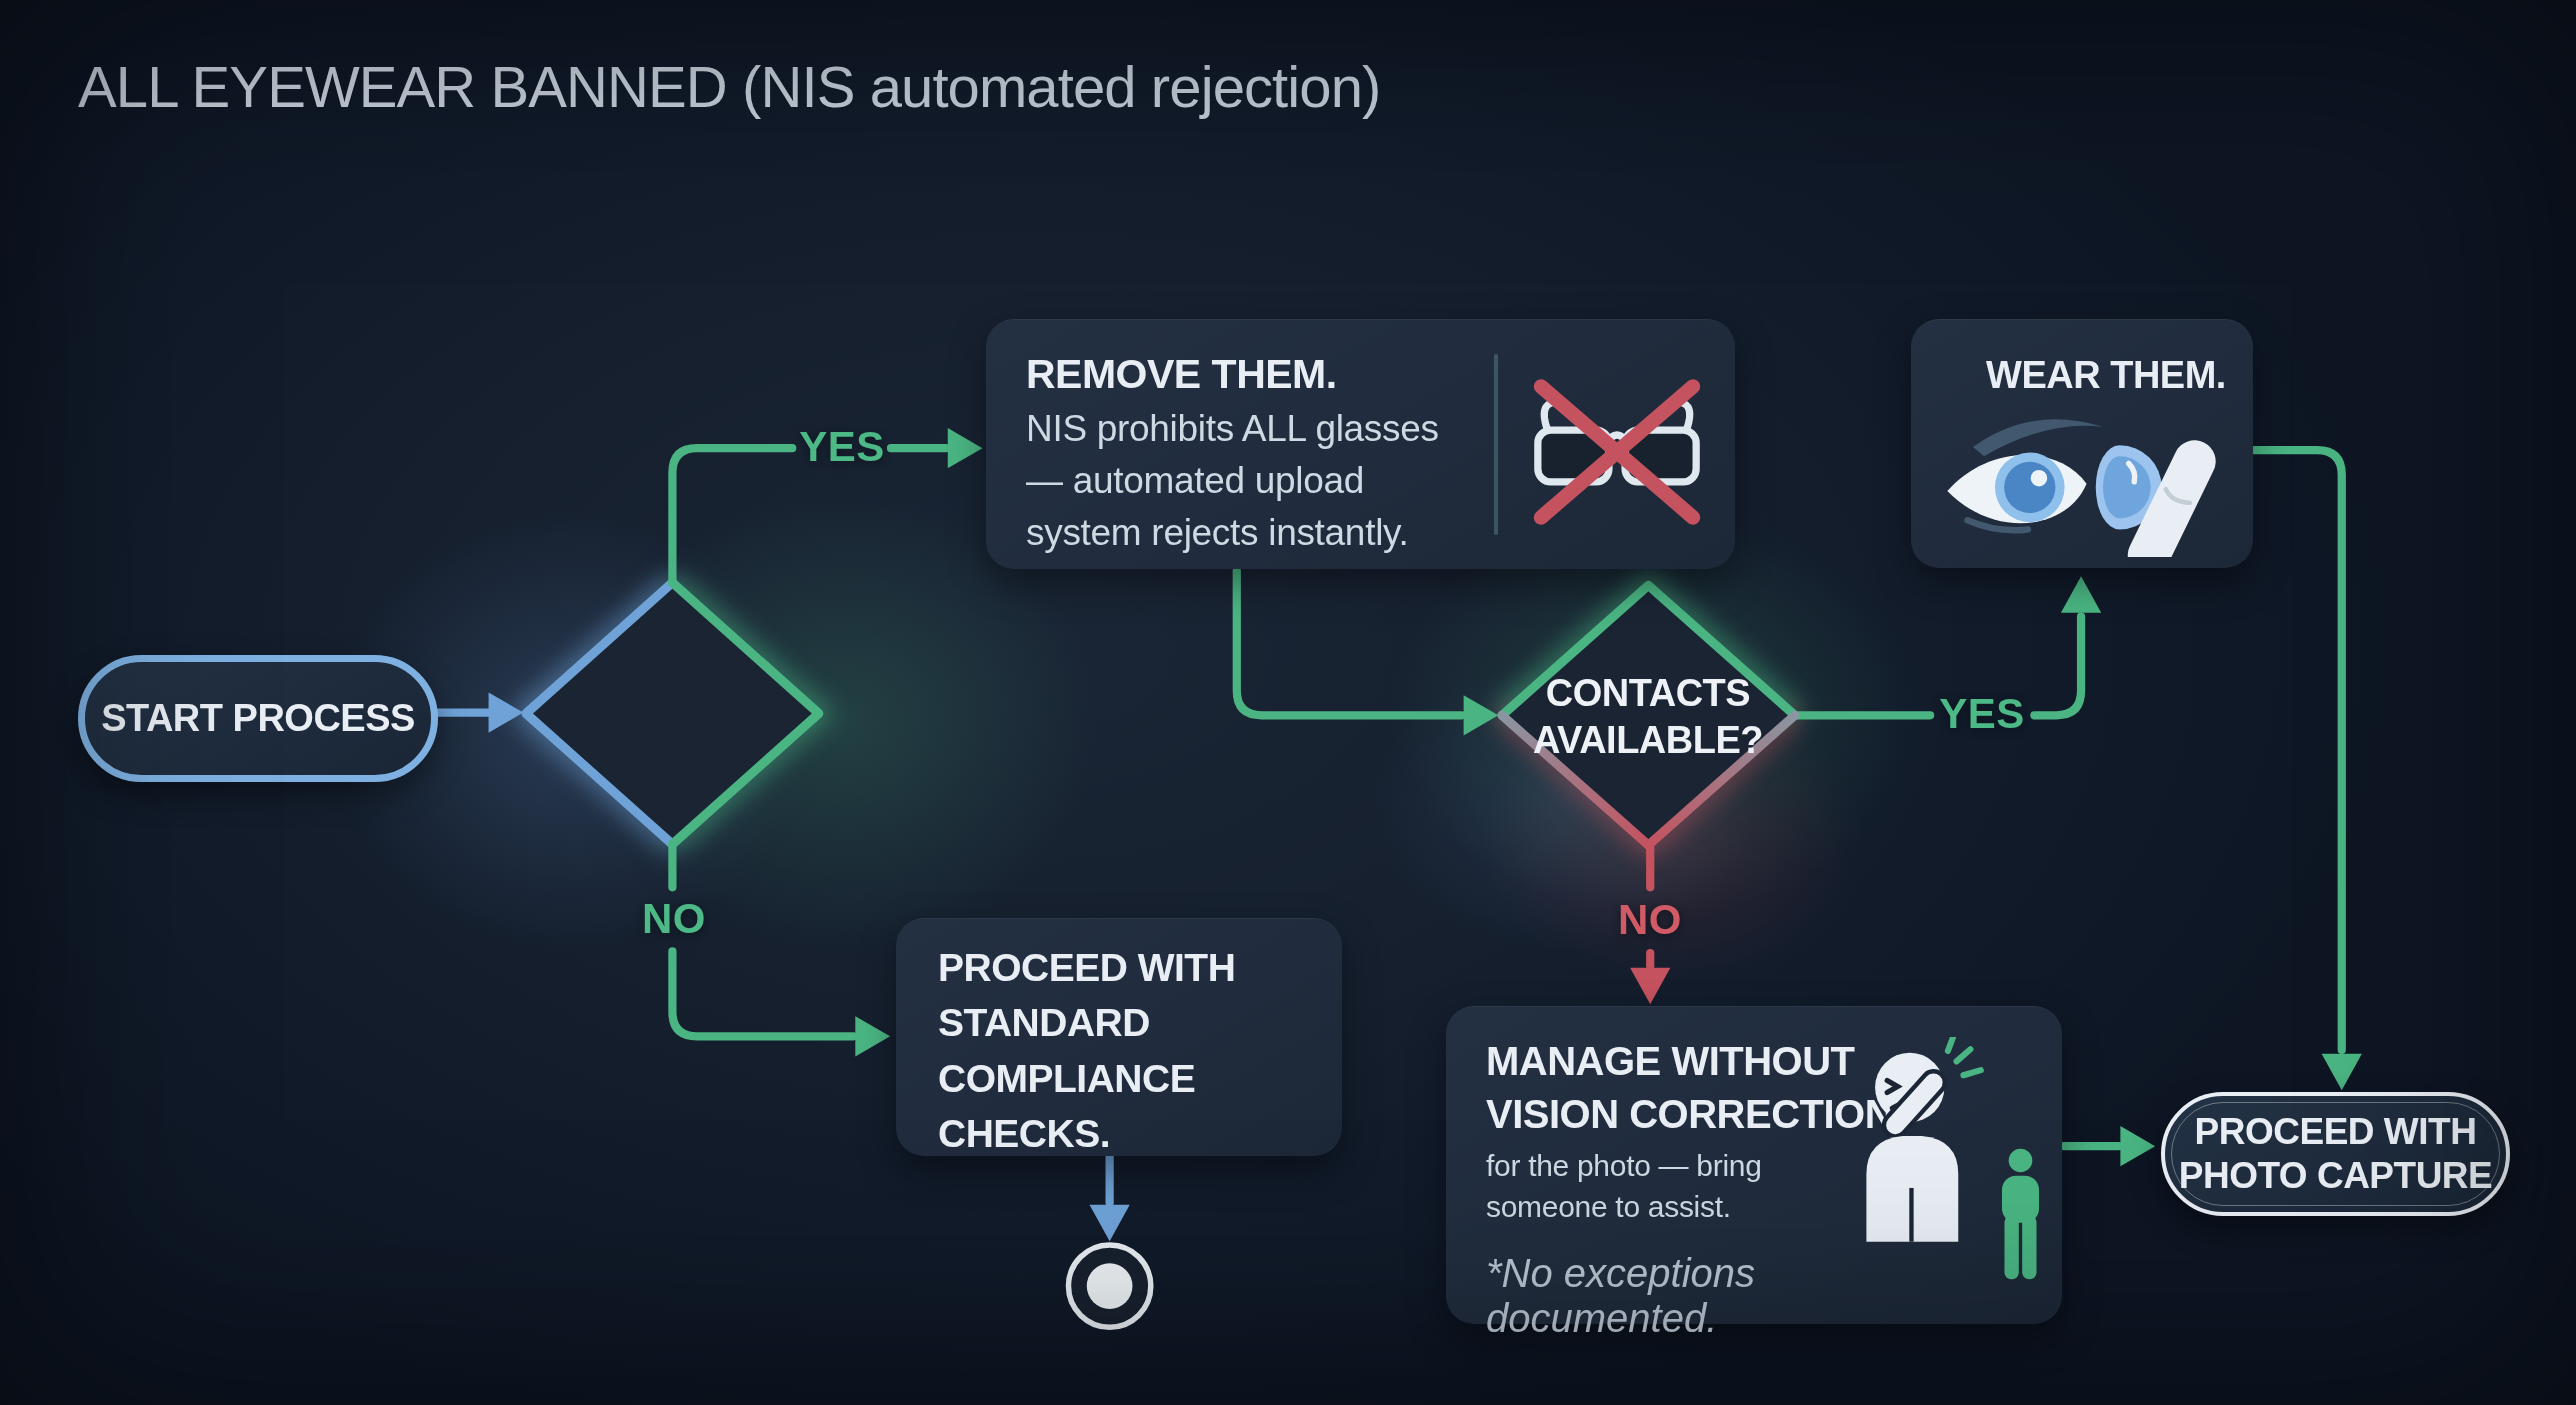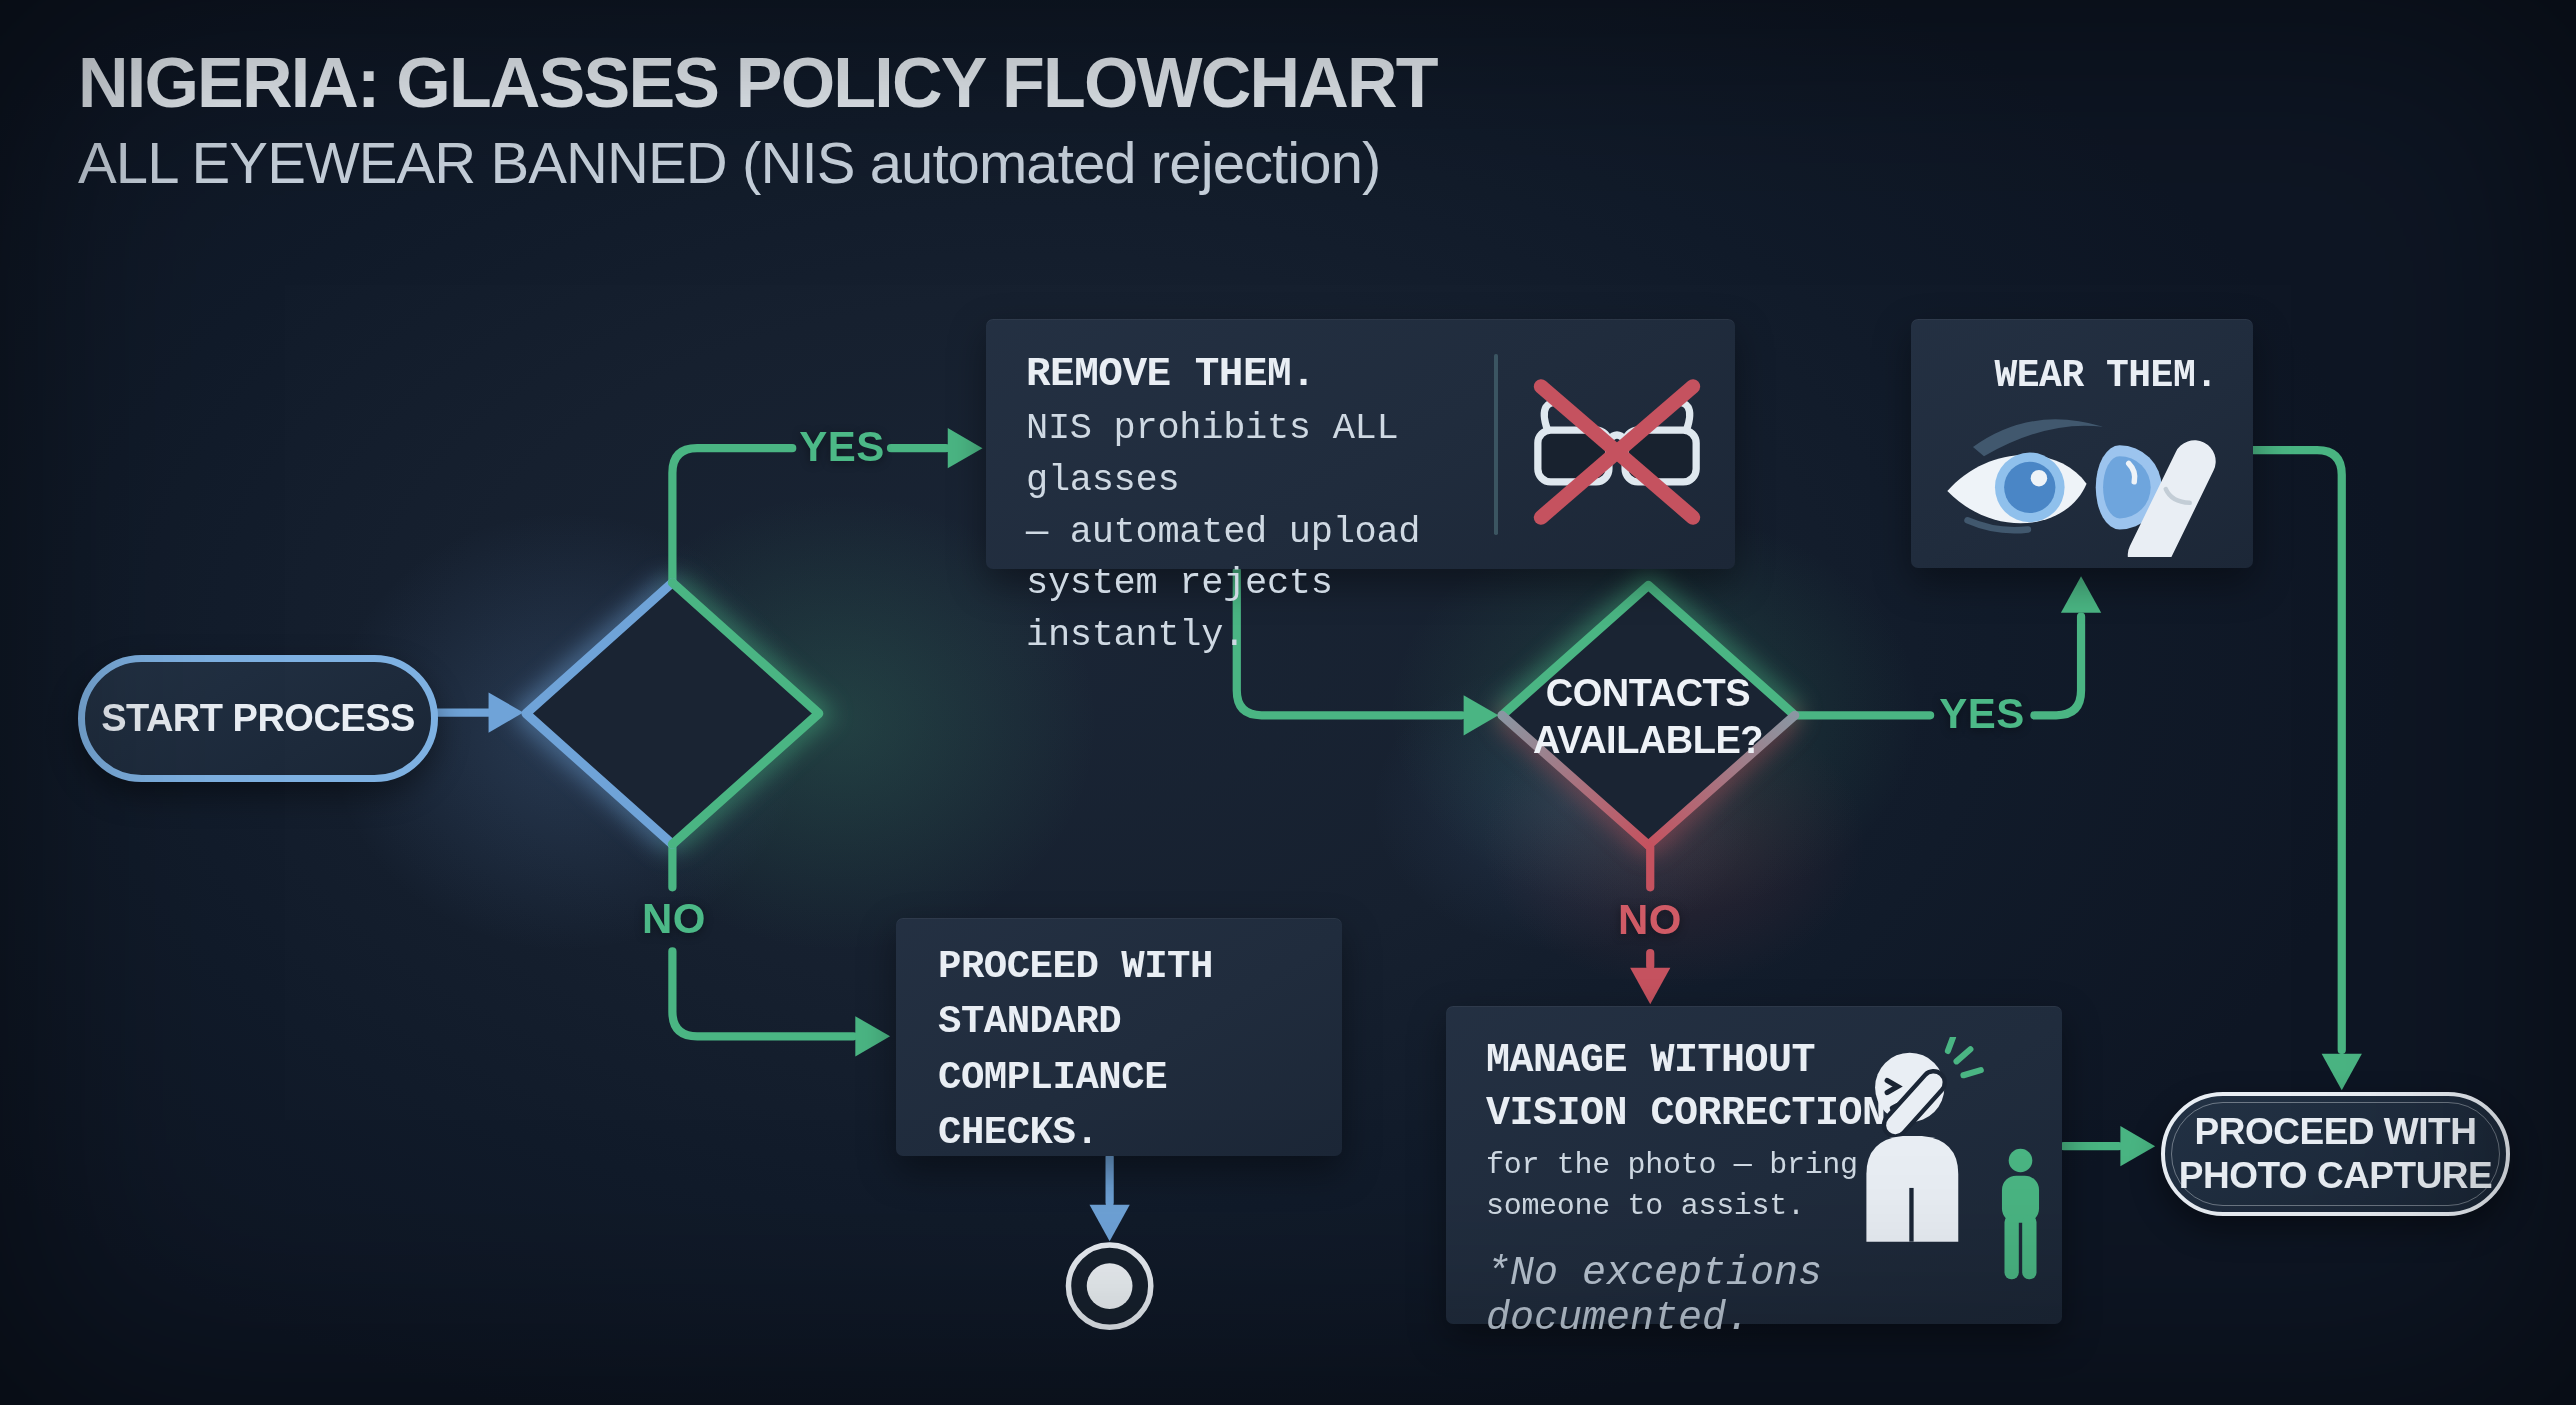--- a/index.html
+++ b/index.html
@@ -6,25 +6,24 @@
   #canvas{
     position:relative;width:2576px;height:1405px;overflow:hidden;
     font-family:"Liberation Sans",sans-serif;
     background:
       radial-gradient(1372px 823px at 40% 46%, #1a2535 0%, #16202f 42%, #111b2a 70%, #0e1624 100%);
   }
   .vignette{position:absolute;inset:0;box-shadow:inset 0 0 238px rgba(0,0,0,.55);pointer-events:none;}
   .glow{position:absolute;pointer-events:none;}
   
   .bx{
-    position:absolute;border-radius:7px;
+    position:absolute;border-radius:28px;
     background:linear-gradient(150deg,#26334697 0%,#202c3d 55%,#1c2737 100%), #202c3d;
     background-color:#202c3d;
     box-shadow:0 14.6px 37px rgba(0,0,0,.38), inset 0 0.9px 0 rgba(255,255,255,.05);
-    font-family:Liberation Mono, monospace;
   }
   .pill{
     position:absolute;border-radius:64px;background:linear-gradient(150deg,#233245,#1a2636);
     display:flex;align-items:center;justify-content:center;text-align:center;
     box-shadow:0 12.8px 31px rgba(0,0,0,.4);
   }
   .pill-inner-ring{position:absolute;inset:6.4px;border-radius:55px;border:1.8px solid rgba(233,238,244,.38);pointer-events:none;}
   .h{font-weight:bold;color:#e9eef4;letter-spacing:-0.5px;}
   .body-txt{color:#cfd9e3;letter-spacing:-0.3px;}
   .note-txt{color:#b9c5d2;font-style:italic;}
@@ -119,21 +118,20 @@
       <path d="M1802,924 L1642,782" fill="none" stroke="url(#gradBL)" stroke-width="10" stroke-linecap="round"></path>
     </g>
 
     <g>
       <circle cx="1213" cy="1406" r="45" fill="#17212e" stroke="#e9eef4" stroke-width="6"></circle>
       <circle cx="1213" cy="1406" r="25" fill="#edf2f6"></circle>
     </g>
   </svg>
 
   <div class="title-block">
-    <h1>NIGERIA: GLASSES POLICY FLOWCHART</h1>
     <h2>ALL EYEWEAR BANNED (NIS automated rejection)</h2>
   </div>
 
   <div class="pill" style="left:78px;top:655px;width:346px;height:113px;border:7.3px solid #7eb1e2;">
     <span class="h" style="font-size:38px;">START PROCESS</span>
   </div>
 
 
   <div class="dlabel" style="left:1648px;top:717px;">
     <span class="line">CONTACTS</span>

